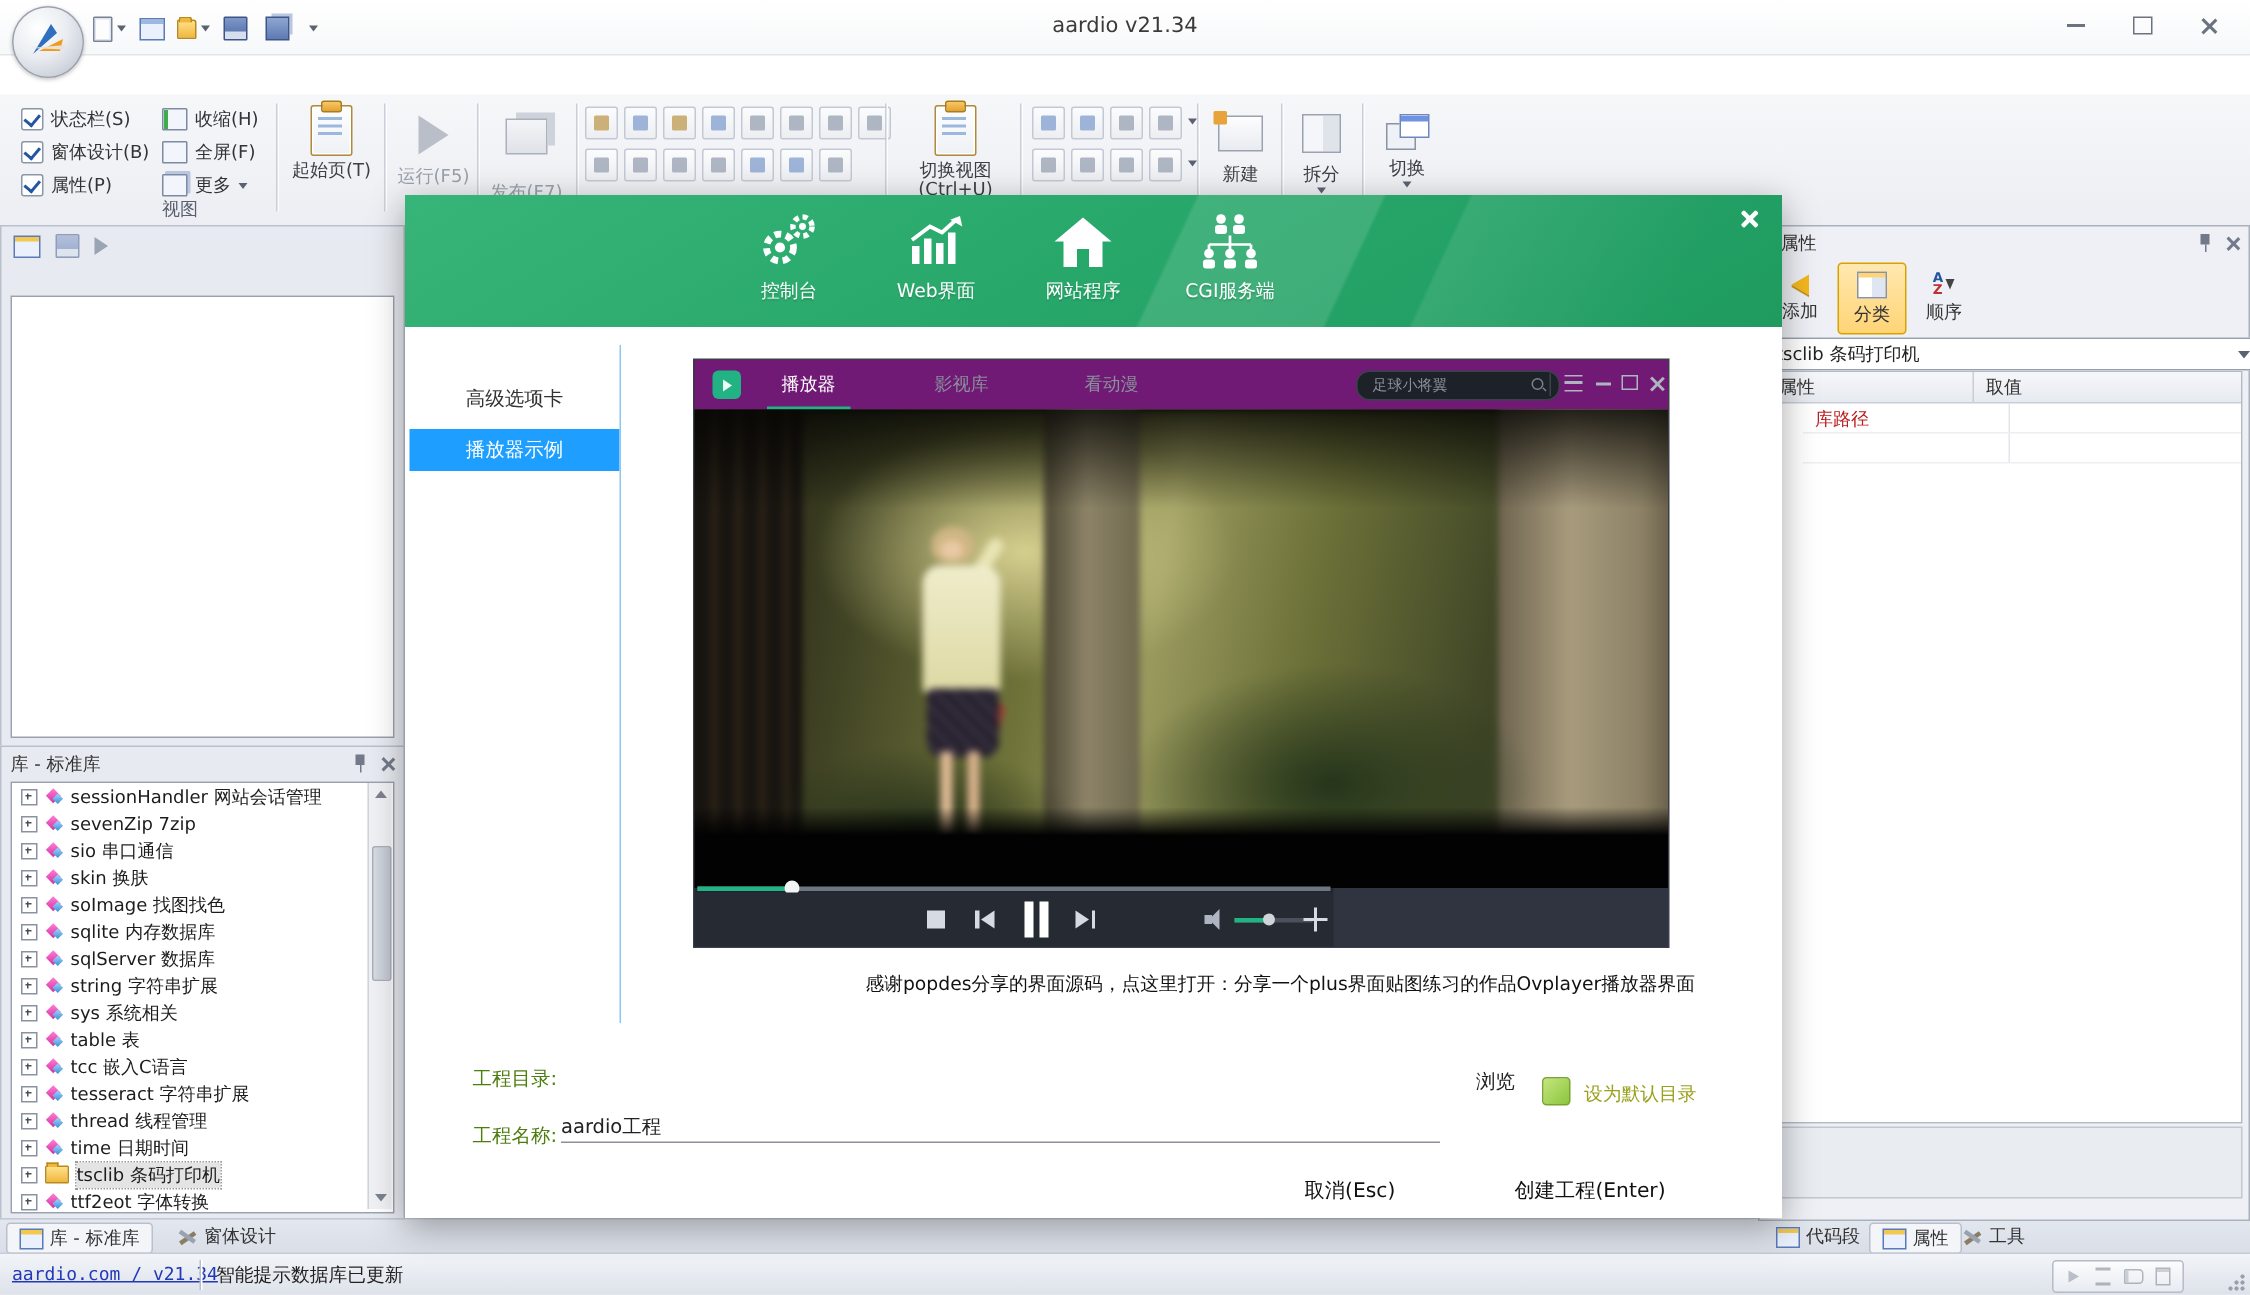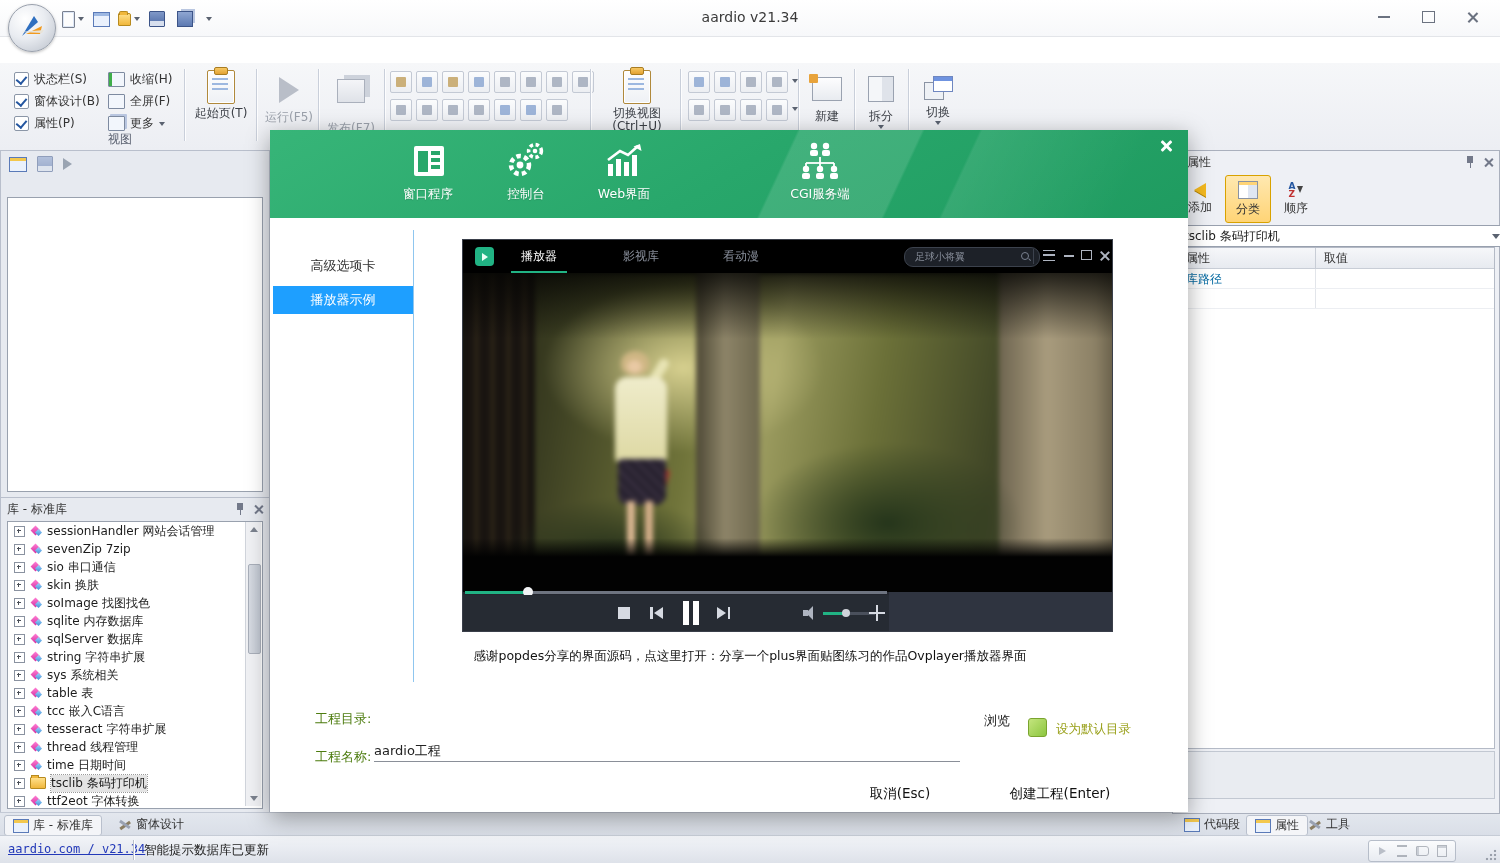--- a/index.html
+++ b/index.html
@@ -134,21 +134,21 @@
   .sort-ico{display:flex;align-items:center;gap:1px;}
   .sort-ltrs{display:flex;flex-direction:column;font-size:9px;font-weight:bold;line-height:8px;}
   .sort-ltrs .a{color:#2456a0;}.sort-ltrs .z{color:#c03030;}
   .sort-arr{width:0;height:0;border-left:3px solid transparent;border-right:3px solid transparent;border-top:7px solid #444;margin-left:1px;}
   .pdrop{position:absolute;left:4px;top:74px;width:316px;height:20px;background:#fff;border:1px solid #98a0ae;display:flex;align-items:center;padding:0 6px;font-size:12px;color:#222;}
   .pdrop .chev{margin-left:auto;width:0;height:0;border-left:4px solid transparent;border-right:4px solid transparent;border-top:5px solid #5a6270;}
   .pgrid{position:absolute;left:4px;top:96px;width:316px;height:500px;background:#fff;border:1px solid #b4bac6;}
   .pg-head{display:flex;height:20px;background:linear-gradient(#f6f7fa,#e7eaf0);border-bottom:1px solid #c8cdd6;font-size:12px;color:#333;}
   .pg-c1{width:138px;padding:2px 8px;border-right:1px solid #c8cdd6;box-sizing:border-box;}
   .pg-c2{flex:1;padding:2px 8px;}
-  .pg-row{display:flex;height:19px;border-bottom:1px solid #eceef2;font-size:12px;color:#0369a1;}
+  .pg-row{display:flex;height:19px;border-bottom:1px solid #eceef2;font-size:12px;color:#b91c1c;margin-left:24px;}
   .pdesc{position:absolute;left:4px;top:600px;width:316px;height:46px;background:#e9ecf1;border:1px solid #c2c8d2;}
 
   
   .dialog{position:absolute;left:270px;top:130px;width:918px;height:682px;background:#fff;z-index:50;box-shadow:0 6px 22px rgba(0,0,0,.35);}
   .dlg-head{position:absolute;left:0;top:0;width:918px;height:88px;
     background:linear-gradient(115deg,rgba(255,255,255,0) 55%,rgba(255,255,255,.12) 55.3%,rgba(255,255,255,.12) 68%,rgba(255,255,255,0) 68.3%),
                linear-gradient(115deg,rgba(255,255,255,0) 74%,rgba(255,255,255,.09) 74.3%,rgba(255,255,255,0) 92%),
                linear-gradient(150deg,#37b578 0%,#28a76b 50%,#1f9b60 100%);}
   .cat{position:absolute;top:8px;width:76px;height:74px;display:flex;flex-direction:column;align-items:center;color:#fff;border-radius:4px;}
   .cat.sel{background:rgba(255,255,255,.28);}
@@ -157,21 +157,21 @@
   .dlg-x{position:absolute;right:14px;top:8px;width:16px;height:16px;}
   .dlg-x::before,.dlg-x::after{content:"";position:absolute;left:7px;top:1px;width:3px;height:14px;background:#fff;border-radius:1px;}
   .dlg-x::before{transform:rotate(45deg);}.dlg-x::after{transform:rotate(-45deg);}
 
   .nav-item{position:absolute;left:3px;width:140px;height:28px;display:flex;align-items:center;justify-content:center;font-size:13px;color:#333;}
   .nav-item.sel{background:#1e9fff;color:#fff;}
   .nav-line{position:absolute;left:143px;top:100px;width:1px;height:452px;background:#8fc6ef;}
 
   
   .player{position:absolute;left:193px;top:110px;width:649px;height:391px;background:#23262e;box-shadow:0 0 0 1px #3a3f4a;}
-  .p-top{position:absolute;left:0;top:0;width:649px;height:33px;background:#000000;}
+  .p-top{position:absolute;left:0;top:0;width:649px;height:33px;background:#701a75;}
   .p-logo{position:absolute;left:12px;top:7px;width:19px;height:19px;border-radius:4px;background:#21b384;display:flex;align-items:center;justify-content:center;}
   .p-logo .t{width:0;height:0;border-top:4px solid transparent;border-bottom:4px solid transparent;border-left:6px solid #eafff6;}
   .p-tab{position:absolute;top:0;height:33px;display:flex;align-items:center;font-size:12px;color:#8a909c;padding:0 10px;}
   .p-tab.sel{color:#fff;box-shadow:inset 0 -2px 0 #21b384;}
   .p-search{position:absolute;left:441px;top:7px;width:118px;height:18px;border:1px solid #3c424d;border-radius:9px;background:#1d2128;display:flex;align-items:center;padding:0 8px;}
   .p-search input{background:transparent;border:none;outline:none;color:#8a909c;font-size:10px;width:80px;font-family:inherit;}
   .mag{position:relative;width:10px;height:10px;margin-left:auto;}
   .mag::before{content:"";position:absolute;left:0;top:0;width:6px;height:6px;border:1.4px solid #7a8291;border-radius:50%;}
   .mag::after{content:"";position:absolute;left:7px;top:7px;width:3px;height:1.4px;background:#7a8291;transform:rotate(45deg);}
   .p-sep{position:absolute;left:570px;top:9px;width:1px;height:15px;background:#3c424d;}
@@ -224,21 +224,21 @@
   .c-vol{position:absolute;left:340px;top:11px;width:14px;height:14px;}
   .c-vol::before{content:"";position:absolute;left:0;top:4px;width:5px;height:6px;background:#aeb4c0;}
   .c-vol::after{content:"";position:absolute;left:3px;top:0;border-top:7px solid transparent;border-bottom:7px solid transparent;border-right:7px solid #aeb4c0;}
   .v-track{position:absolute;left:360px;top:17px;width:52px;height:3px;background:#4a505c;}
   .v-fill{position:absolute;left:360px;top:17px;width:22px;height:3px;background:#21b384;}
   .v-knob{position:absolute;left:379px;top:14px;width:8px;height:8px;border-radius:50%;background:#d0d4da;}
   .c-full{position:absolute;left:406px;top:10px;width:16px;height:16px;}
   .c-full::before{content:"";position:absolute;left:7px;top:0;width:2px;height:16px;background:#d6dae2;}
   .c-full::after{content:"";position:absolute;left:0;top:7px;width:16px;height:2px;background:#d6dae2;}
 
-  .dlg-caption{position:absolute;left:100px;top:518px;width:760px;text-align:center;font-size:12.5px;color:#111;}
+  .dlg-caption{position:absolute;left:100px;top:518px;width:760px;text-align:right;font-size:12.5px;color:#111;}
   .f-label{position:absolute;font-size:13px;color:#4d7c0f;}
   .f-input{position:absolute;border:none;border-bottom:1px solid #8a8f98;background:transparent;font-size:13px;color:#222;outline:none;font-family:inherit;padding:0 0 3px 0;}
   .browse{position:absolute;font-size:13px;color:#222;}
   .defcb{position:absolute;width:17px;height:17px;border-radius:3px;border:1px solid #7aa42e;background:linear-gradient(135deg,#c4e57e,#8cc63f);}
   .deflab{position:absolute;font-size:12.5px;color:#9aa11c;}
   .foot-btn{position:absolute;font-size:13.5px;color:#111;text-align:center;}
 
   svg{display:block;}
 </style>
 </head>
@@ -644,32 +644,20 @@
       <div class="pg-row">
           <div class="pg-c1" style="border-right:1px solid #e2e5ea"></div>
           <div class="pg-c2"></div>
         </div>
     </div>
     <div class="pdesc"></div>
   </div>
 
   <div class="dialog">
     <div class="dlg-head">
-      <div class="cat" style="left:120px">
-        <div class="ic">
-          <svg width="42" height="40" viewBox="0 0 42 40">
-              <rect x="7" y="4" width="30" height="30" rx="2" fill="#fff"></rect>
-              <rect x="11" y="9" width="10" height="21" fill="#28a76b"></rect>
-              <rect x="24" y="9" width="9" height="4" fill="#28a76b"></rect>
-              <rect x="24" y="16" width="9" height="4" fill="#28a76b"></rect>
-              <rect x="24" y="23" width="9" height="4" fill="#28a76b"></rect>
-            </svg>
-        </div>
-        <div class="lb">窗口程序</div>
-      </div>
       <div class="cat" style="left:316px">
         <div class="ic">
           <svg width="44" height="40" viewBox="0 0 44 40">
               <rect x="6" y="22" width="5" height="12" fill="#fff"></rect>
               <rect x="14" y="17" width="5" height="17" fill="#fff"></rect>
               <rect x="22" y="20" width="5" height="14" fill="#fff"></rect>
               <rect x="30" y="13" width="5" height="21" fill="#fff"></rect>
               <polyline points="6,18 18,9 26,13 36,4" fill="none" stroke="#fff" stroke-width="2.6"></polyline>
               <polygon points="38,2 39.5,9 31.5,4.5" fill="#fff"></polygon>
             </svg>
@@ -679,20 +667,29 @@
       <div class="cat" style="left:218px">
         <div class="ic">
           <svg width="44" height="42" viewBox="0 0 44 42">
               <circle cx="16" cy="24" r="9" fill="none" stroke="#fff" stroke-width="4.5" stroke-dasharray="4.5 3.2"></circle>
               <circle cx="16" cy="24" r="3.4" fill="#fff"></circle>
               <circle cx="31" cy="10" r="6.4" fill="none" stroke="#fff" stroke-width="3.6" stroke-dasharray="3.4 2.6"></circle>
               <circle cx="31" cy="10" r="2.3" fill="#fff"></circle>
             </svg>
         </div>
         <div class="lb">控制台</div>
+      </div>
+      <div class="cat" style="left:414px">
+        <div class="ic">
+          <svg width="42" height="40" viewBox="0 0 42 40">
+              <polygon points="21,3 40,19 34,19 34,36 8,36 8,19 2,19" fill="#fff"></polygon>
+              <rect x="17" y="24" width="8" height="12" fill="#28a76b"></rect>
+            </svg>
+        </div>
+        <div class="lb">网站程序</div>
       </div>
       <div class="cat" style="left:512px">
         <div class="ic">
           <svg width="46" height="42" viewBox="0 0 46 42">
               <g fill="#fff">
                 <circle cx="17" cy="5" r="3.2"></circle>
                 <rect x="13" y="9" width="8" height="6" rx="2"></rect>
                 <circle cx="29" cy="5" r="3.2"></circle>
                 <rect x="25" y="9" width="8" height="6" rx="2"></rect>
                 <circle cx="9" cy="28" r="3.2"></circle>

